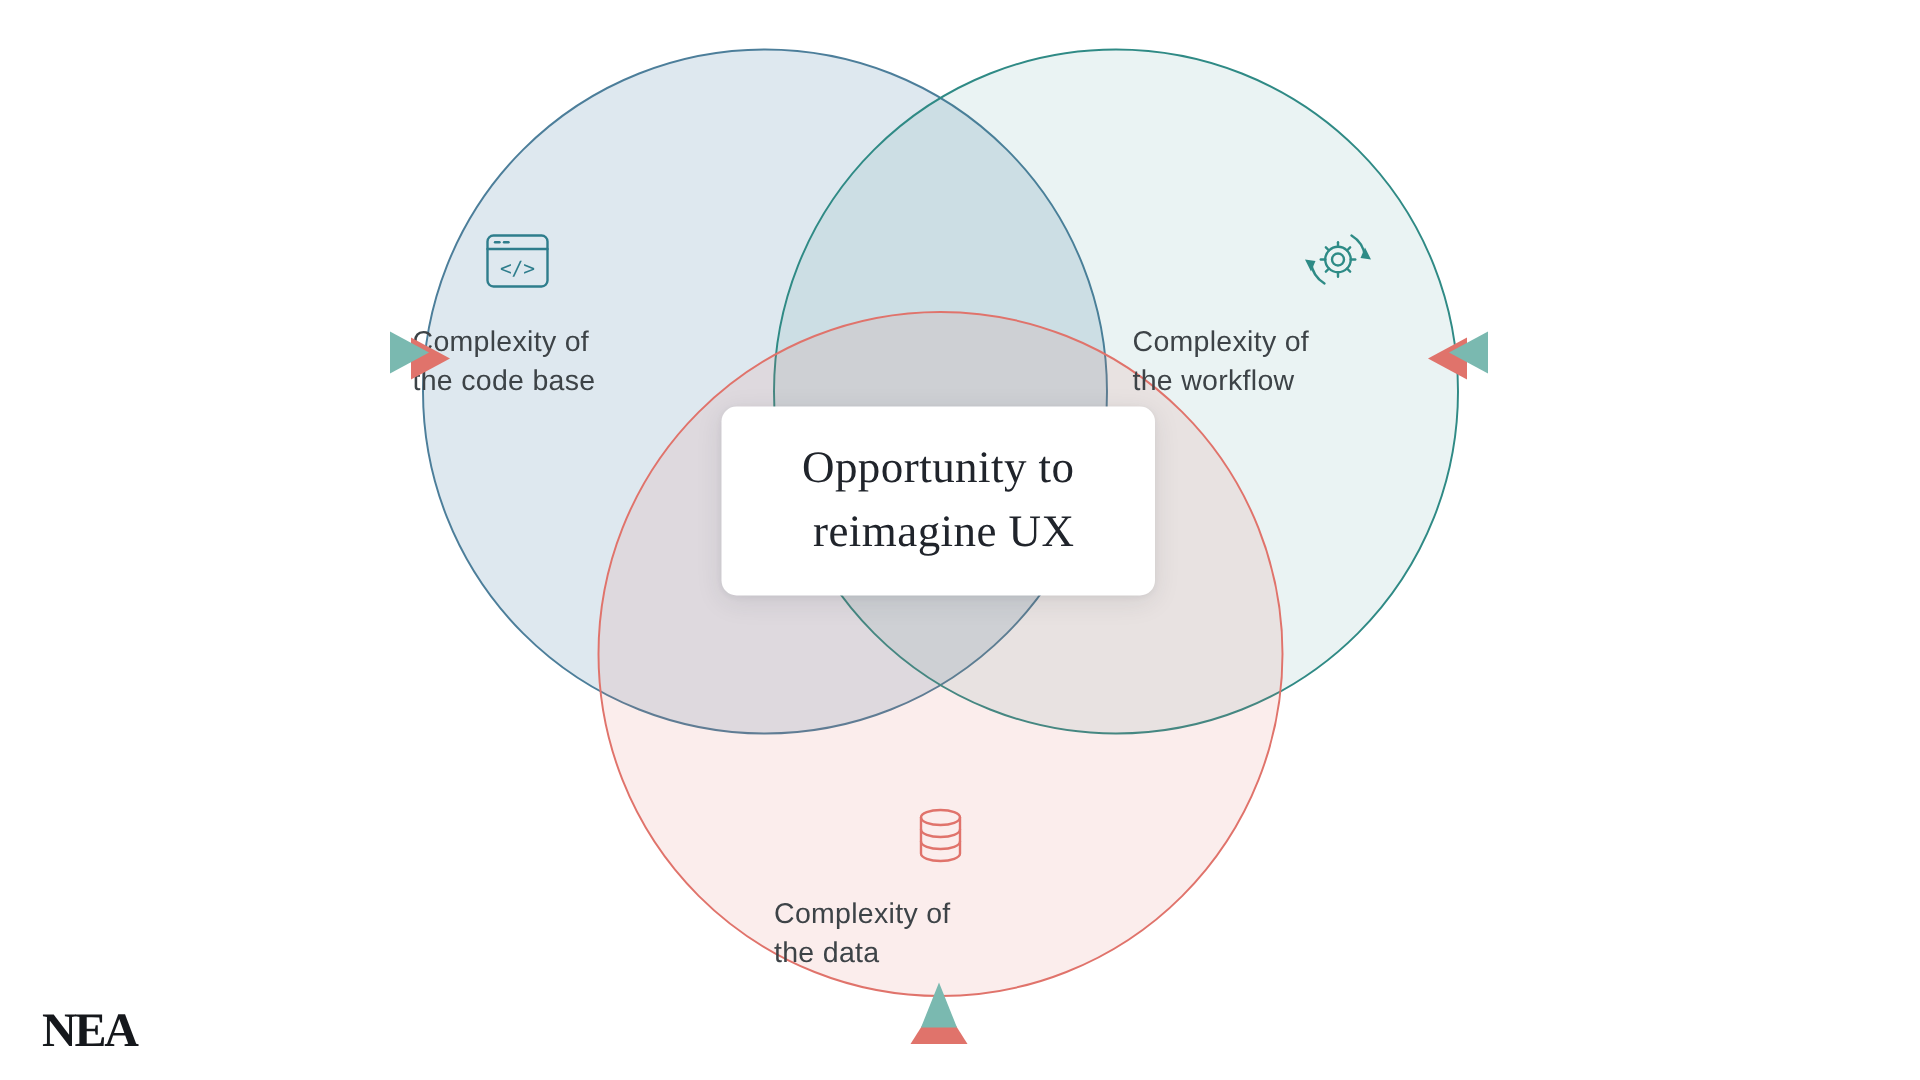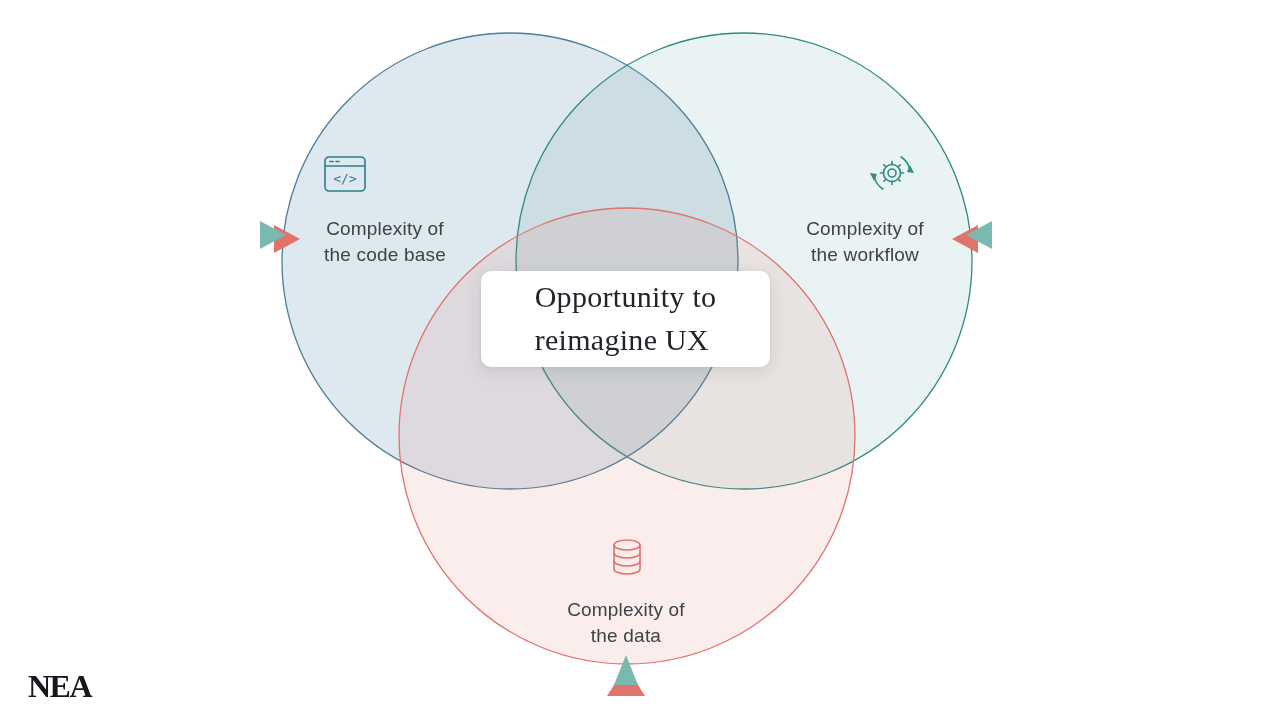--- a/index.html
+++ b/index.html
@@ -9,45 +9,44 @@
     font-family: "Liberation Sans", sans-serif;
     overflow: hidden;
   }
   .stage { position: relative; width: 1280px; height: 720px; }
 
   .venn-svg { position: absolute; left: 0; top: 0; }
 
   .circle-label {
     position: absolute;
     width: 220px;
-    text-align: center;
     font-size: 19px;
     line-height: 1.38;
     color: #3d4347;
     letter-spacing: 0.2px;
     white-space: pre-line;
   }
   .label-code     { left: 275px; top: 216px; }
   .label-workflow { left: 755px; top: 216px; }
   .label-data     { left: 516px; top: 597px; }
 
   .icon-box { position: absolute; width: 44px; height: 44px; }
   .icon-code     { left: 323px; top: 152px; }
   .icon-workflow { left: 870px; top: 151px; }
   .icon-data     { left: 605px; top: 536px; }
 
   .center-box {
     position: absolute;
     left: 481px; top: 271px;
-    width: 289px; height: 96px;
+    width: 289px; height: 126px;
     background: #ffffff;
     border-radius: 10px;
     box-shadow: 0 4px 18px rgba(40,50,60,0.10), 0 1px 4px rgba(40,50,60,0.06);
     display: flex; align-items: center; justify-content: center;
-    text-align: left;
+    text-align: right;
     font-family: "Liberation Serif", serif;
     font-size: 30px;
     line-height: 1.42;
     color: #20242b;
     letter-spacing: 0.3px;
     white-space: pre-line;
   }
 
   .marker { position: absolute; width: 44px; height: 44px; }
   .marker-left   { left: 258px; top: 215px; }

